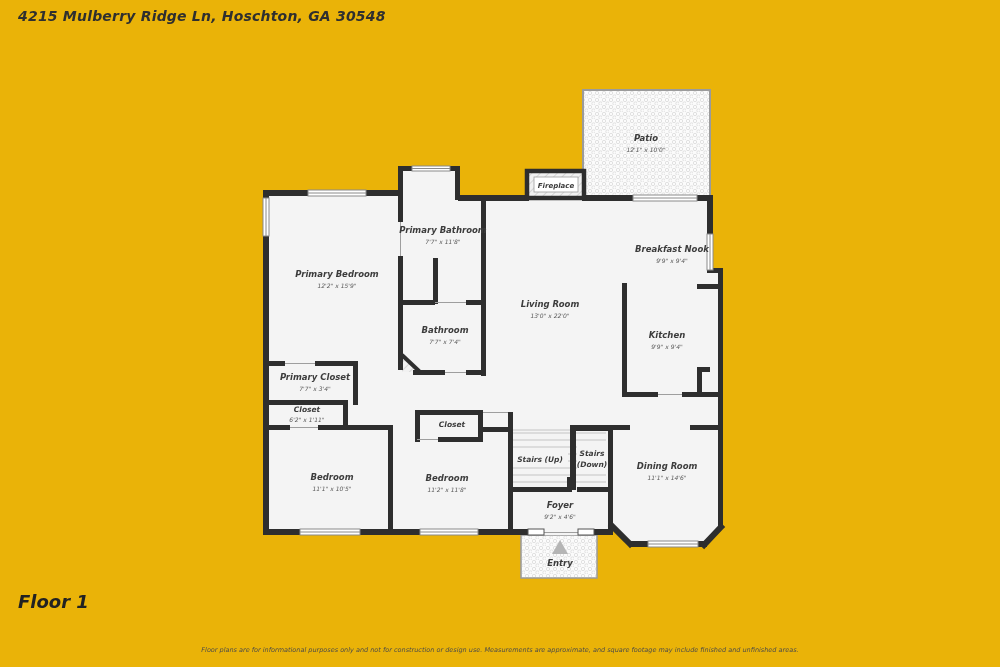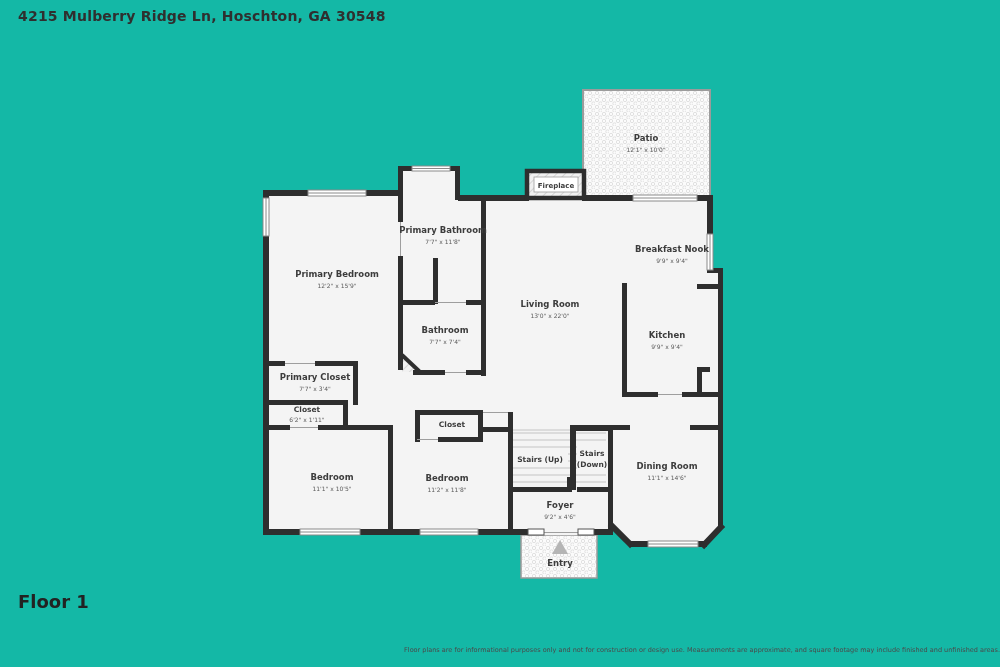--- a/index.html
+++ b/index.html
@@ -1,20 +1,20 @@
 <!DOCTYPE html>
 <html><head>
 <meta charset="utf-8">
 <style>
   html,body{margin:0;padding:0;background:#ffffff;}
-  .page{position:relative;width:1000px;height:667px;background:#14b8a6;overflow:hidden;
-        font-family:"DejaVu Sans","Liberation Sans",sans-serif;}
+  .page{position:relative;width:1000px;height:667px;background:#eab308;overflow:hidden;
+        font-family:"DejaVu Sans","Liberation Sans",sans-serif;font-style:italic;}
   .title{position:absolute;left:18px;top:8px;font-size:14px;font-weight:bold;color:#2f2f2f;letter-spacing:.2px;}
   .floor-label{position:absolute;left:18px;top:591px;font-size:18px;font-weight:bold;color:#222;}
-  .disclaimer{position:absolute;left:0;top:646px;width:1000px;text-align:right;font-size:6.5px;color:#4a4a4a;}
+  .disclaimer{position:absolute;left:0;top:646px;width:1000px;text-align:center;font-size:6.5px;color:#4a4a4a;}
   svg text{fill:#3a3a3a;}
   .room-name{font-size:8.5px;font-weight:600;fill:#3c3c3c;}
   .room-dims{font-size:6px;fill:#5a5a5a;}
   .small-name{font-size:7.5px;font-weight:600;fill:#3c3c3c;}
   .fp-label{font-size:7px;font-weight:600;fill:#3c3c3c;}
 </style>
 </head>
 <body>
 
 <div class="page">

